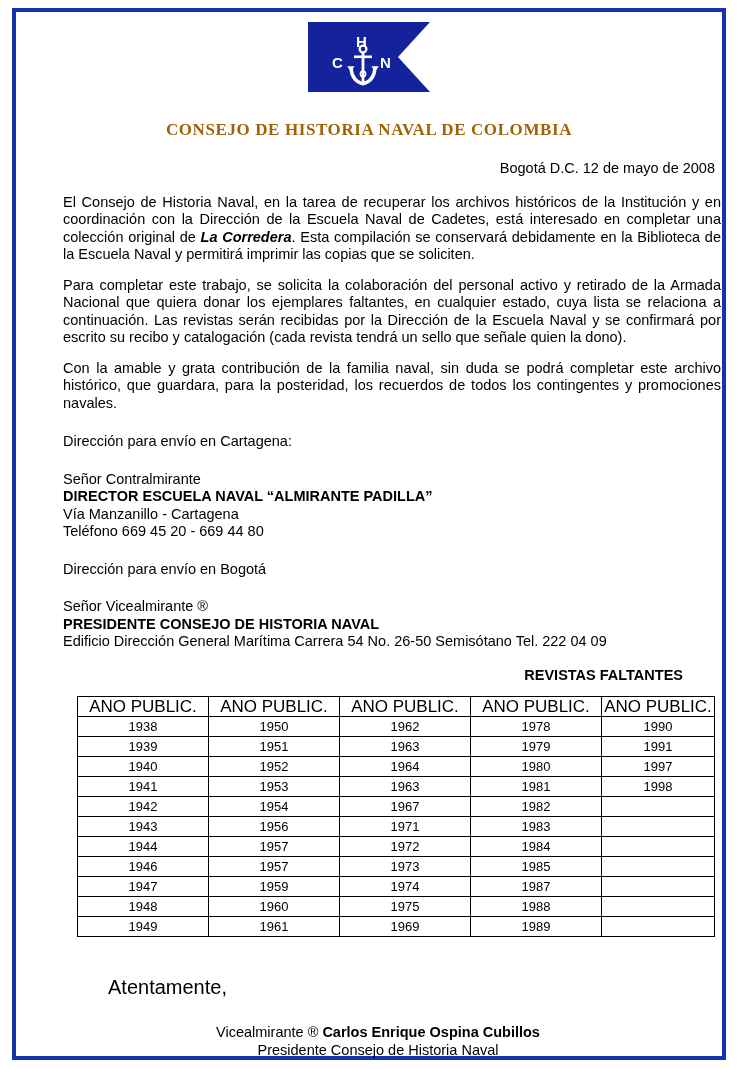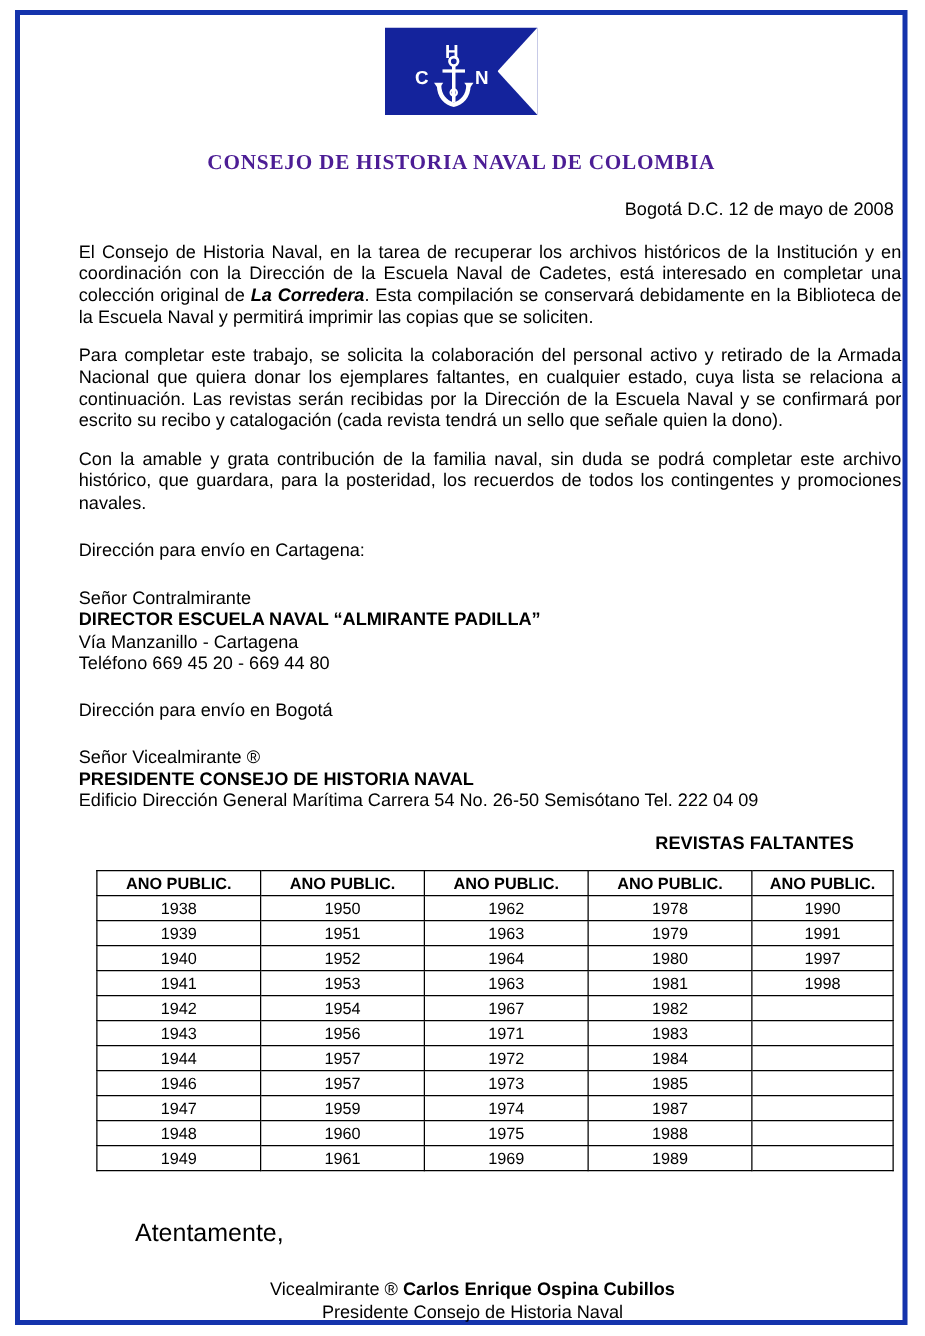--- a/index.html
+++ b/index.html
@@ -90,21 +90,21 @@
   .org-title {
     position: absolute;
     left: 0;
     right: 0;
     top: 108px;
     text-align: center;
     font-family: "Liberation Serif", serif;
     font-weight: bold;
     font-size: 17px;
     letter-spacing: 0.6px;
-    color: #4c1d95;
+    color: #a16207;
   }
 
   
   .doc {
     position: absolute;
     left: 47px;
     top: 148px;
     width: 660px;
     font-size: 14.5px;
     line-height: 17.5px;
@@ -149,21 +149,21 @@
   table.revistas th,
   table.revistas td {
     border: 1px solid #000000;
     text-align: center;
     font-size: 13px;
     height: 19px;
     line-height: 19px;
     padding: 0;
     font-weight: normal;
   }
-  table.revistas th { font-size: 13px; font-weight: bold; }
+  table.revistas th { font-size: 17px; }
   table.revistas col.c1 { width: 131px; }
   table.revistas col.c2 { width: 131px; }
   table.revistas col.c3 { width: 131px; }
   table.revistas col.c4 { width: 131px; }
   table.revistas col.c5 { width: 113px; }
 
   
   .closing {
     margin-top: 22px;
   }

